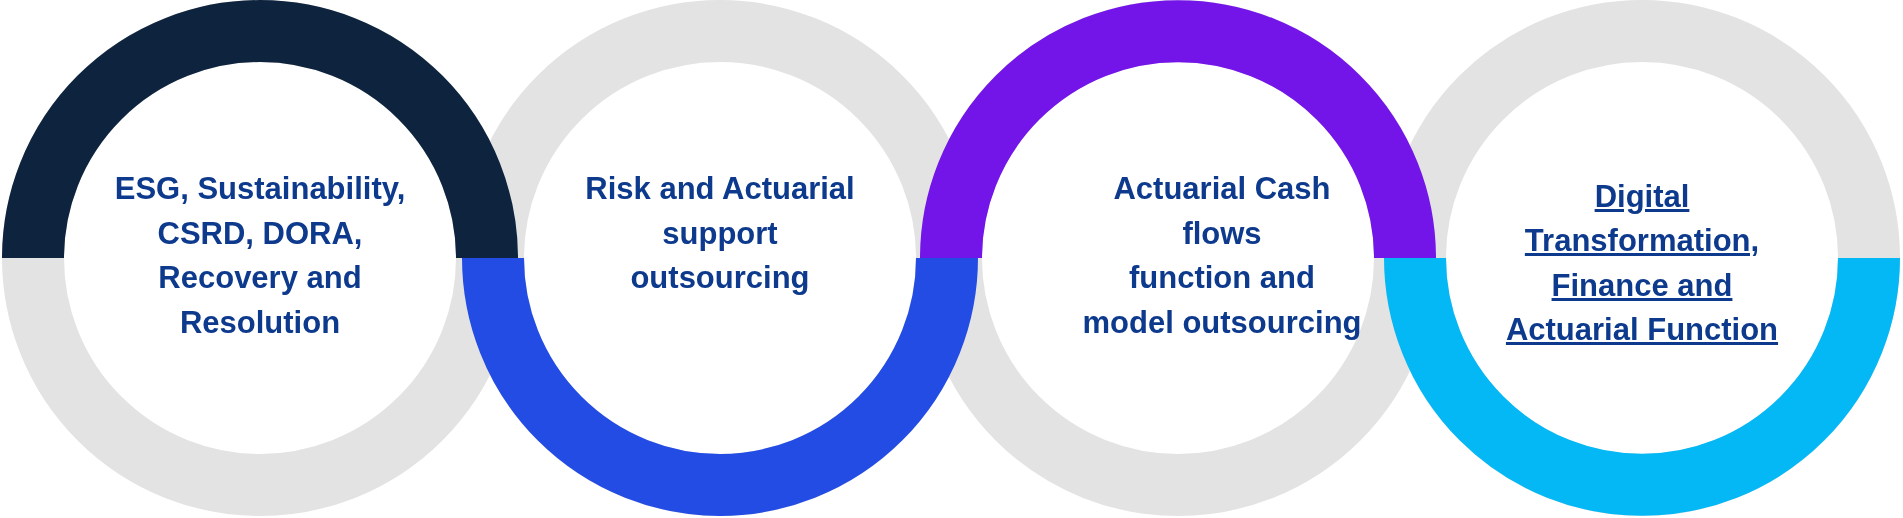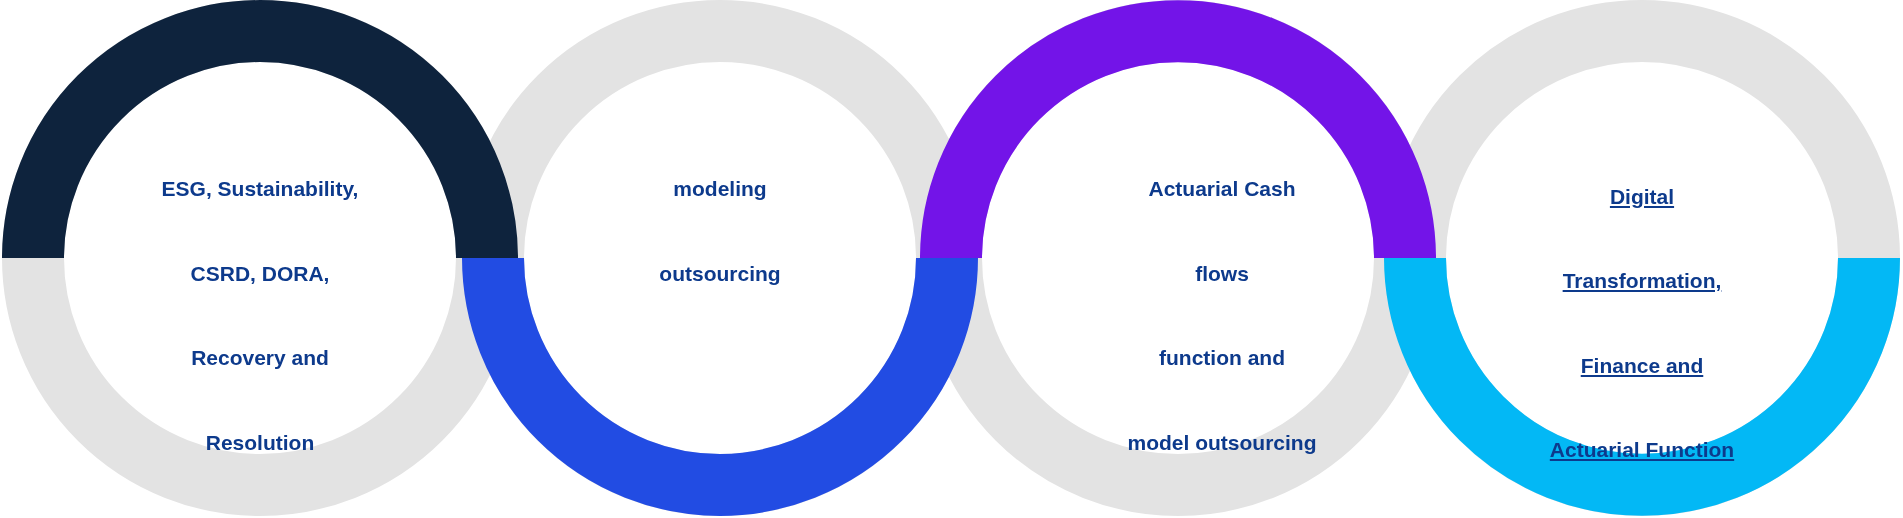--- a/index.html
+++ b/index.html
@@ -7,24 +7,23 @@
     #stage { position: absolute; left: 0; top: 0; width: 1903px; height: 518px; }
     .label {
       position: absolute;
       width: 330px;
       display: flex;
       flex-direction: column;
       align-items: center;
       text-align: center;
       font-family: "Liberation Sans", sans-serif;
       font-weight: bold;
-      font-size: 21px;
+      font-size: 31px;
       line-height: 44.5px;
       color: #0d3a8c;
-      gap: 40px;
     }
     .label span { display: block; white-space: nowrap; }
   </style>
 </head>
 <body>
 
 <svg id="stage" xmlns="http://www.w3.org/2000/svg" width="1903" height="518" viewBox="0 0 1903 518">
   <g id="track-layer">
       <circle cx="260" cy="258" r="227" fill="none" stroke="#e3e3e3" stroke-width="62"></circle>
       <circle cx="720" cy="258" r="227" fill="none" stroke="#e3e3e3" stroke-width="62"></circle>
@@ -40,21 +39,22 @@
 </svg>
 
 <div id="labels">
   <div class="label" style="left: 95px; top: 167px;">
     <span>ESG, Sustainability,</span>
     <span>CSRD, DORA,</span>
     <span>Recovery and</span>
     <span>Resolution</span>
   </div>
   <div class="label" style="left: 555px; top: 167px;">
-    <span>modeling</span>
+    <span>Risk and Actuarial</span>
+    <span>support</span>
     <span>outsourcing</span>
   </div>
   <div class="label" style="left: 1057px; top: 167px;">
     <span>Actuarial Cash</span>
     <span>flows</span>
     <span>function and</span>
     <span>model outsourcing</span>
   </div>
   <div class="label" style="left: 1477px; top: 174.75px; text-decoration: underline;">
     <span>Digital</span>

